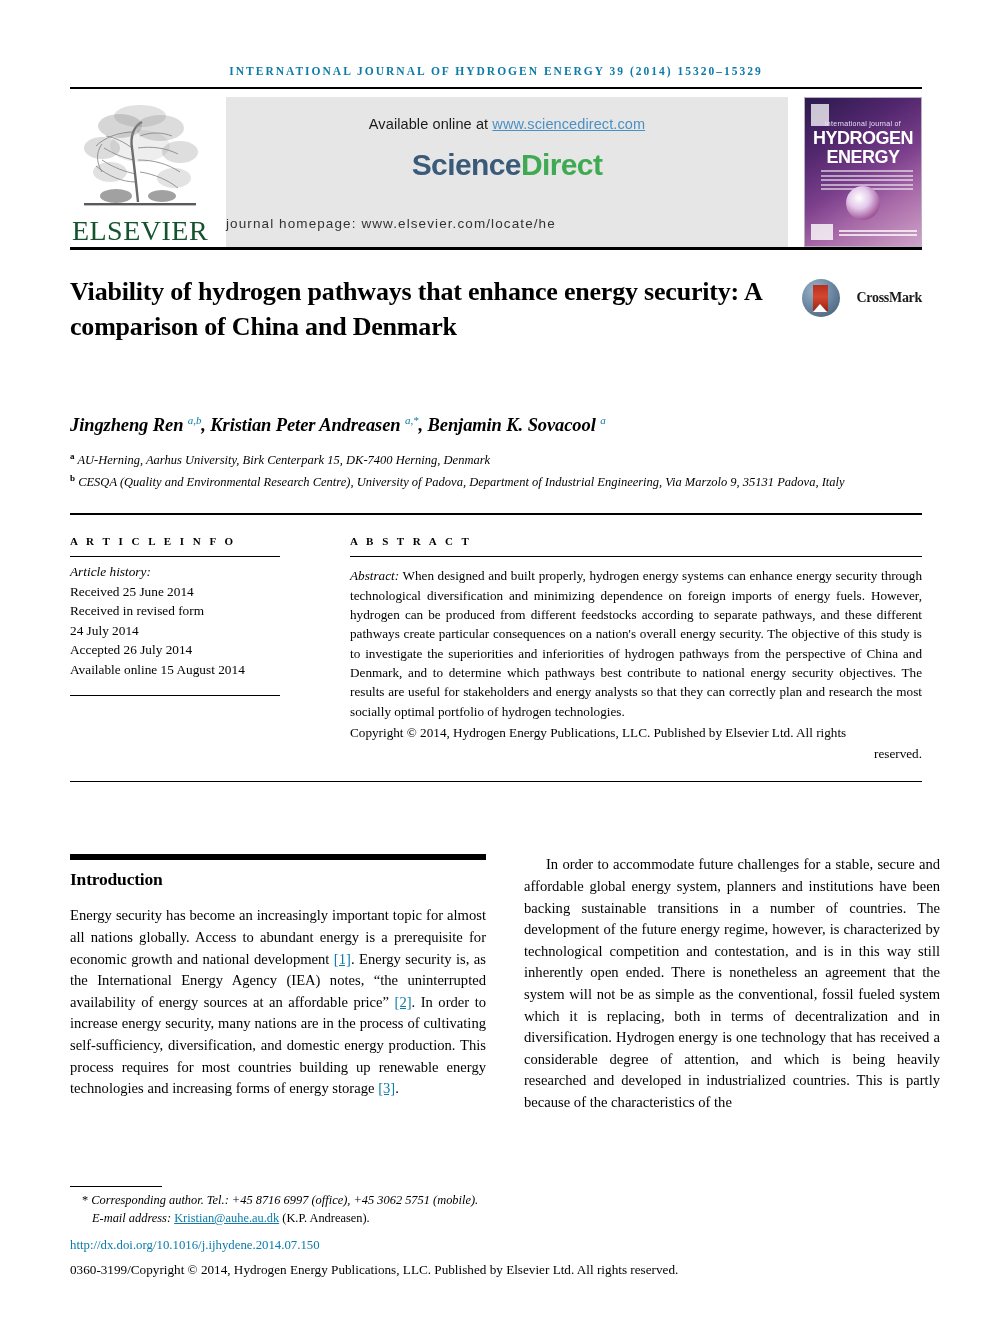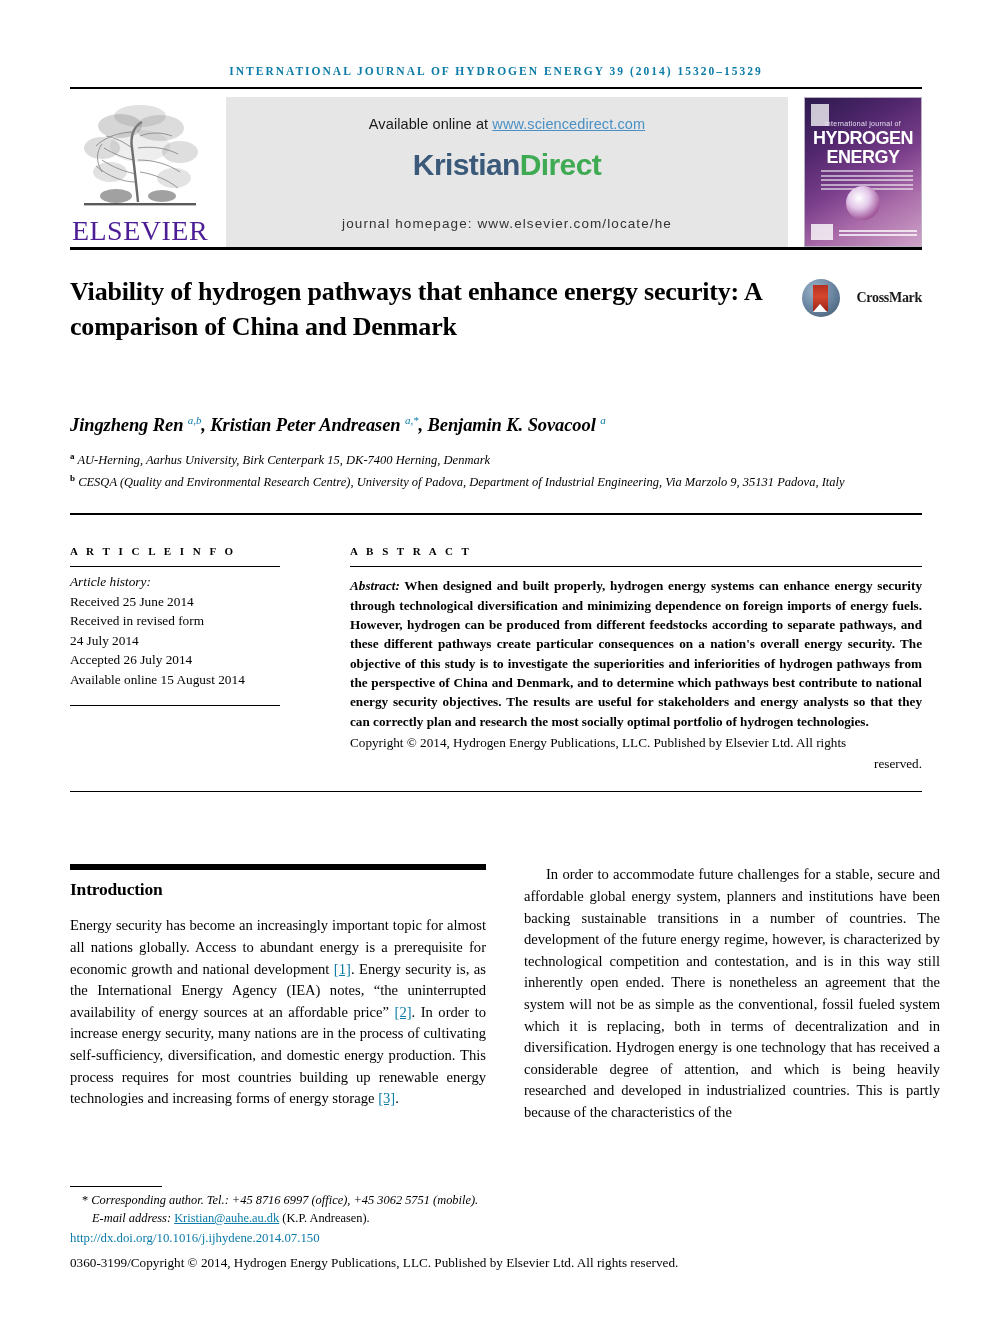--- a/index.html
+++ b/index.html
@@ -44,21 +44,21 @@
     flex-direction: column;
     justify-content: flex-end;
     align-items: center;
     padding-bottom: 2px;
   }
   .tree-svg { display: block; }
   .elsevier-word {
     font-family: "Liberation Serif", serif;
     font-size: 28px;
     letter-spacing: 0.5px;
-    color: #4c1d95;
+    color: #14532d;
     line-height: 1;
     margin-top: 3px;
   }
   .sd-box {
     flex: 1 1 auto;
     background: #e6e6e6;
     margin: 0 16px;
     position: relative;
     display: flex;
     flex-direction: column;
@@ -78,21 +78,21 @@
     font-size: 30px;
     font-weight: bold;
     letter-spacing: -0.6px;
   }
   .sd-logo .s-dark { color: #3b5a7a; }
   .sd-logo .s-green { color: #3eab52; }
   .sd-home {
     position: absolute;
     bottom: 16px;
     left: 0; right: 0;
-    text-align: center;
+    text-align: left;
     font-family: "Liberation Sans", sans-serif;
     font-size: 13.5px;
     color: #333333;
     letter-spacing: 1.1px;
   }
   .cover {
     width: 118px;
     flex: 0 0 118px;
     position: relative;
     background: linear-gradient(150deg,#2b1a4d 0%, #52276e 28%, #7b3f8c 52%, #a86aa8 72%, #cfa3c8 100%);
@@ -186,21 +186,21 @@
     line-height: 18px;
   }
   .affils sup { font-style: normal; font-weight: bold; font-size: 9px; }
 
   
   .rule-mid { margin: 22px 70px 0 70px; border-top: 2.5px solid #000; }
   .infoabs {
     margin: 0 70px;
     display: flex;
     gap: 70px;
-    padding-top: 30px;
+    padding-top: 20px;
   }
   .col-info { width: 210px; flex: 0 0 210px; }
   .col-abs  { flex: 1 1 auto; }
   .sec-head {
     font-family: "Liberation Serif", serif;
     font-weight: bold;
     font-size: 11px;
     letter-spacing: 3.0px;
   }
   .hr-thin { border-top: 1.7px solid #000; margin-top: 9px; }
@@ -219,21 +219,20 @@
     margin-top: 10px;
   }
   .kw .it { font-style: italic; }
   .abstract {
     margin-top: 9px;
     font-family: "Liberation Serif", serif;
     font-size: 13.2px;
     line-height: 19.3px;
     text-align: justify;
     text-justify: inter-word;
-    font-weight: bold;
   }
   .abstract .lead { font-style: italic; }
   .copyline {
     margin-top: 2px;
     font-family: "Liberation Serif", serif;
     font-size: 13.2px;
     line-height: 19.3px;
     text-align: justify;
   }
   .copyline-end { text-align: right; }
@@ -287,21 +286,21 @@
     font-size: 12.4px;
     line-height: 17.5px;
     padding-left: 22px;
   }
   .fn-line2 .em-lab { font-style: italic; }
   .fn-link { color: #0b7ba8; }
   .doi-line {
     font-family: "Liberation Serif", serif;
     font-size: 12.8px;
     color: #0b7ba8;
-    margin-top: 3px;
+    margin-top: 10px;
     line-height: 17px;
   }
   .issn-line {
     font-family: "Liberation Serif", serif;
     font-size: 13.2px;
     margin-top: 7px;
     line-height: 17px;
   }
 </style>
 </head>
@@ -348,21 +347,21 @@
         </svg>
       </span>
       <div class="elsevier-word">ELSEVIER</div>
     </div>
 
     <div class="sd-box">
       <div class="sd-avail">
         <span>Available online at </span><a class="sd-url" href="#">www.sciencedirect.com</a>
       </div>
       <div class="sd-logo">
-        <span class="s-dark">Kristian</span><span class="s-green">Direct</span>
+        <span class="s-dark">Science</span><span class="s-green">Direct</span>
       </div>
       <div class="sd-home">journal homepage: www.elsevier.com/locate/he</div>
     </div>
 
     <div class="cover">
       <div class="cv-topbar"></div>
       <div class="cv-t1">international journal of</div>
       <div class="cv-t2">HYDROGEN</div>
       <div class="cv-t3">ENERGY</div>
       <div class="cv-eds">

